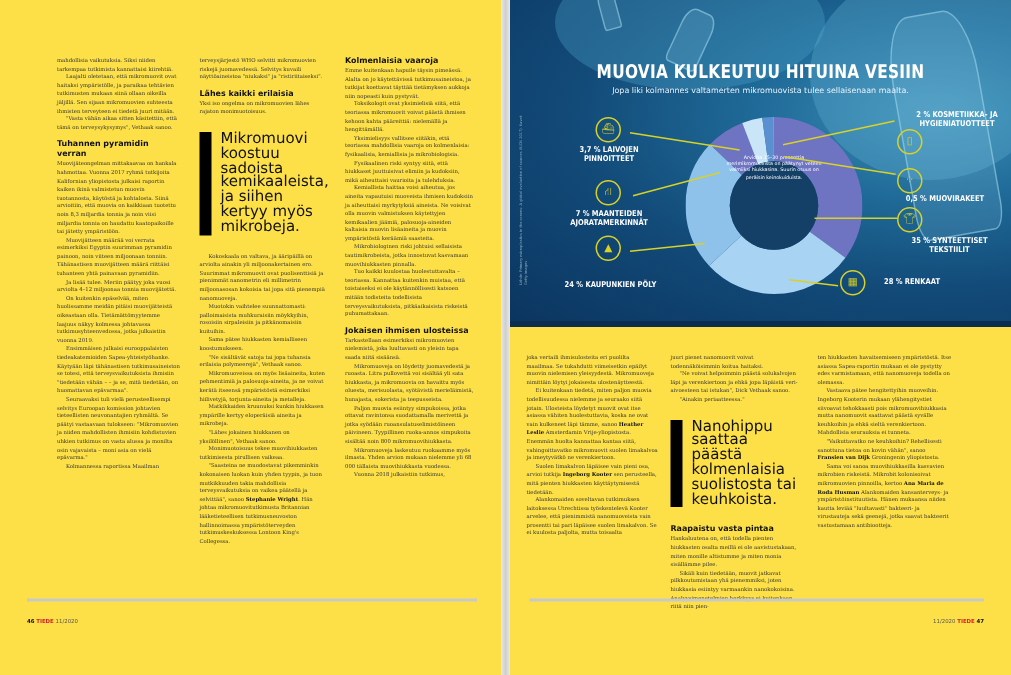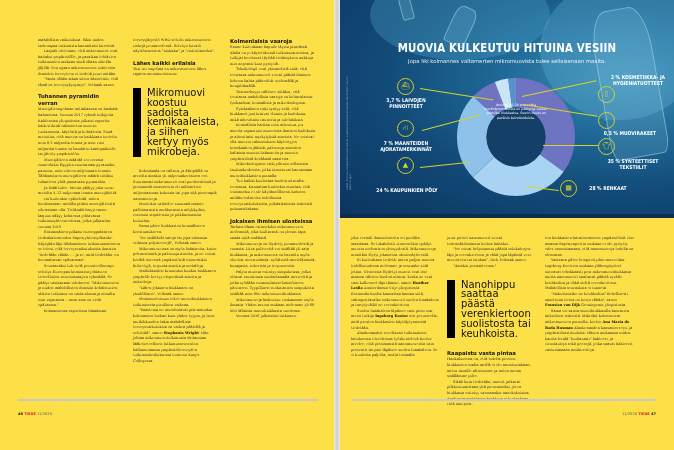--- a/index.html
+++ b/index.html
@@ -153,21 +153,21 @@
     <p class="first">joka vertaili ihmisulosteita eri puolilta maailmaa. Se tukahdutti viimeisetkin epäilyt muovin nielemisen yleisyydestä. Mikromuoveja nimittäin löytyi jokaisesta ulostenäytteestä.</p>
     <p><span>Ei kuitenkaan tiedetä, miten paljon muovia todellisuudessa nielemme ja seuraako siitä jotain. Ulosteista löydetyt muovit ovat itse asiassa vähiten huolestuttavia, koska ne ovat vain kulkeneet läpi tämme, sanoo</span> <b>Heather Leslie</b> <span>Amsterdamin Vrije-yliopistosta. Enemmän huolta kannattaa kantaa siitä, vahingoittavatko mikromuovit suolen limakalvoa ja imeytyvätkö ne verenkiertoon.</span></p>
     <p><span>Suolen limakalvon läpäisee vain pieni osa, arvioi tutkija</span> <b>Ingeborg Kooter</b> <span>sen perusteella, mitä pienten hiukkasten käyttäytymisestä tiedetään.</span></p>
     <p>Alankomaiden soveltavan tutkimuksen laitoksessa Utrechtissa työskentelevä Kooter arvelee, että pienimmistä nanomuoveista vain prosentti tai pari läpäisee suolen limakalvon. Se ei kuulosta paljolta, mutta toisaalta</p>
   </div>
 
   <div class="col" style="left:110px;top:236px;width:88px">
     <p class="first">juuri pienet nanomuovit voivat todennäköisimmin koitua haitaksi.</p>
     <p>"Ne voivat helpoimmin päästä solukalvojen läpi ja verenkiertoon ja ehkä jopa läpäistä veri-aivoesteen tai istukan", Dick Vethaak sanoo.</p>
     <p>"Ainakin periaatteessa."</p>
-    <div class="pull">Nanohippu saattaa päästä verenkiertoon suolistosta tai keuhkoista.</div>
+    <div class="pull">Nanohippu saattaa päästä kolmenlaisia suolistosta tai keuhkoista.</div>
     <h3>Raapaistu vasta pintaa</h3>
     <p class="first">Hankaluutena on, että todella pienten hiukkasten osalta meillä ei ole aavistustakaan, miten monille altistumme ja miten monia sisällämme pilee.</p>
     <p>Sikäli kuin tiedetään, muovit jatkavat pilkkoutumistaan yhä pienemmiksi, joten hiukkasia esiintyy varmaankin nanokokoisina. Analyysimenetelmien herkkyys ei kuitenkaan riitä niin pien-</p>
   </div>
 
   <div class="col" style="left:208px;top:236px;width:90px">
     <p class="first">ten hiukkasten havaitsemiseen ympäristöstä. Itse asiassa Sapea-raportin mukaan ei ole pystytty edes varmistamaan, että nanomuoveja todella on olemassa.</p>
     <p>Vastaava pätee hengitettyihin muoveihin. Ingeborg Kooterin mukaan ylähengitystiet siivoavat tehokkaasti pois mikromuovihiukkasia mutta nanomuovit saattavat päästä syvälle keuhkoihin ja ehkä sieltä verenkiertoon. Mahdollisia seurauksia ei tunneta.</p>
     <p><span>"Vaikuttavatko ne keuhkoihin? Rehellisesti sanottuna tietoa on kovin vähän", sanoo</span> <b>Fransien van Dijk</b> <span>Groningenin yliopistosta.</span></p>
     <p><span>Sama voi sanoa muovihiukkasilla kasvavien mikrobien riskeistä. Mikrobit kolonisoivat mikromuovien pinnoilla, kertoo</span> <b>Ana Maria de Roda Husman</b> <span>Alankomaiden kansanterveys- ja ympäristöinstituutista. Hänen mukaansa niiden kautta leviää "luultavasti" bakteeri- ja virustauteja sekä geenejä, jotka saavat bakteerit vastustamaan antibiootteja.</span></p>

